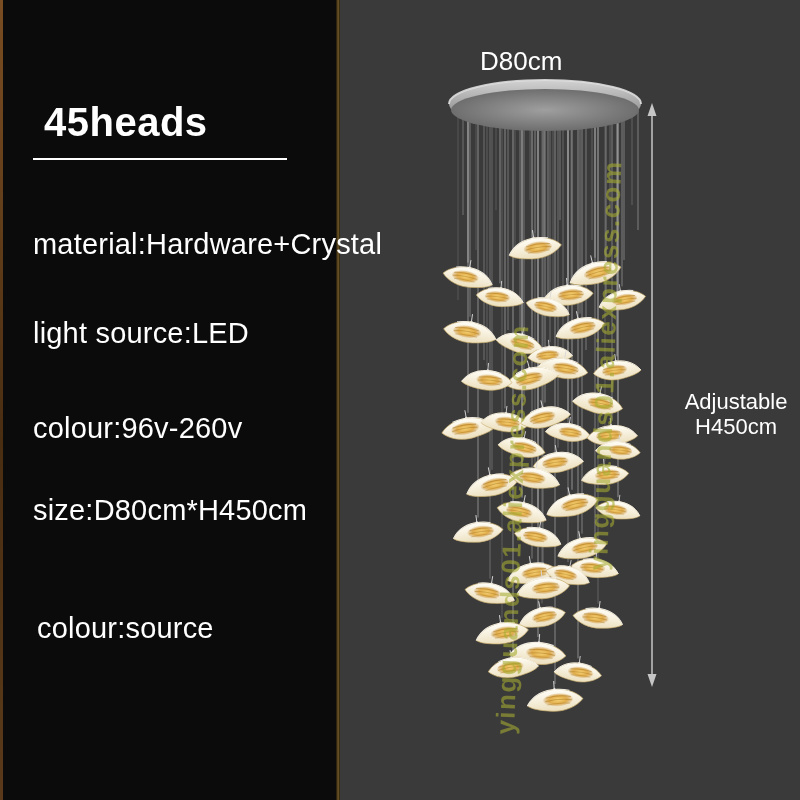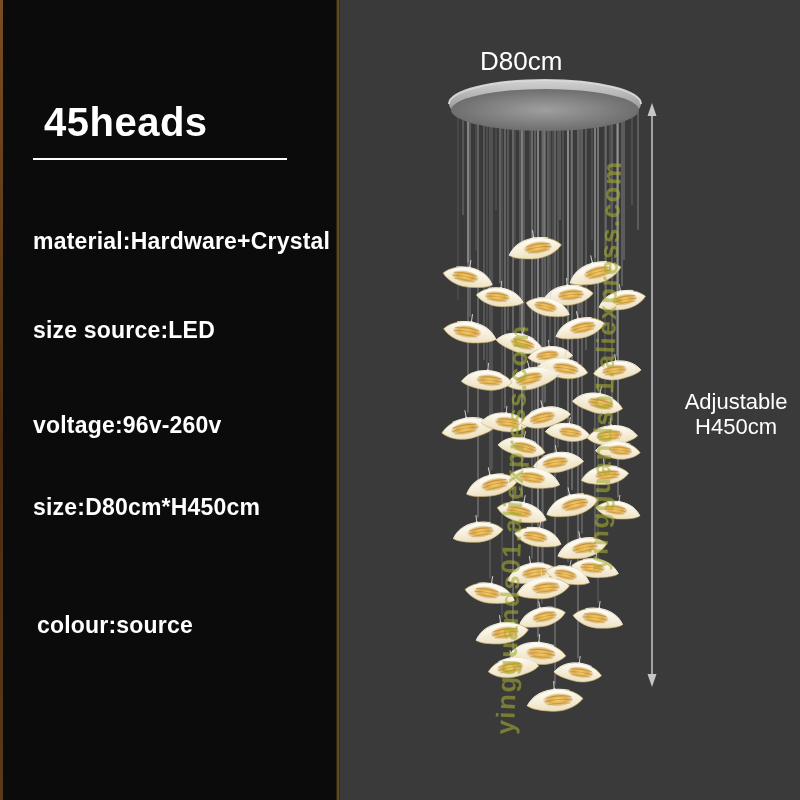--- a/index.html
+++ b/index.html
@@ -25,21 +25,21 @@
     font-size:40px;font-weight:700;color:var(--text,#ffffff);
     letter-spacing:0.5px;
     margin-left:10px;
   }
   #title-underline{
     position:absolute;left:33px;top:158px;width:254px;height:2px;
     background:var(--text,#ffffff);
   }
   .spec{
     position:absolute;left:33px;color:var(--text,#ffffff);
-    font-size:23px;font-weight:700;letter-spacing:0.2px;white-space:nowrap;
+    font-size:29px;font-weight:400;letter-spacing:0.2px;white-space:nowrap;
   }
   #spec-0{top:228px;}
   #spec-1{top:317px;}
   #spec-2{top:412px;}
   #spec-3{top:494px;}
   #spec-4{left:37px;top:612px;}
   #chandelier-svg{position:absolute;left:0;top:0;pointer-events:none;}
   #diameter-label{
     position:absolute;left:480px;top:46px;width:120px;
     text-align:left;color:var(--text,#ffffff);font-size:26px;font-weight:400;
@@ -62,22 +62,22 @@
 </head>
 <body>
 
 <div id="left-panel"></div>
 <div id="edge-strip"></div>
 <div id="panel-divider"></div>
 
 <div class="lp-title">45heads</div>
 <div id="title-underline"></div>
 <div class="spec" id="spec-0">material:Hardware+Crystal</div>
-<div class="spec" id="spec-1">size source:LED</div>
-<div class="spec" id="spec-2">voltage:96v-260v</div>
+<div class="spec" id="spec-1">light source:LED</div>
+<div class="spec" id="spec-2">colour:96v-260v</div>
 <div class="spec" id="spec-3">size:D80cm*H450cm</div>
 <div class="spec" id="spec-4">colour:source</div>
 
 <svg id="chandelier-svg" width="800" height="800" viewBox="0 0 800 800">
   <defs>
     <linearGradient id="lg" x1="0" y1="0" x2="0" y2="1">
       <stop offset="0" stop-color="#fffef8"></stop>
       <stop offset="1" stop-color="#ecdfbd"></stop>
     </linearGradient>
     <radialGradient id="gg">

